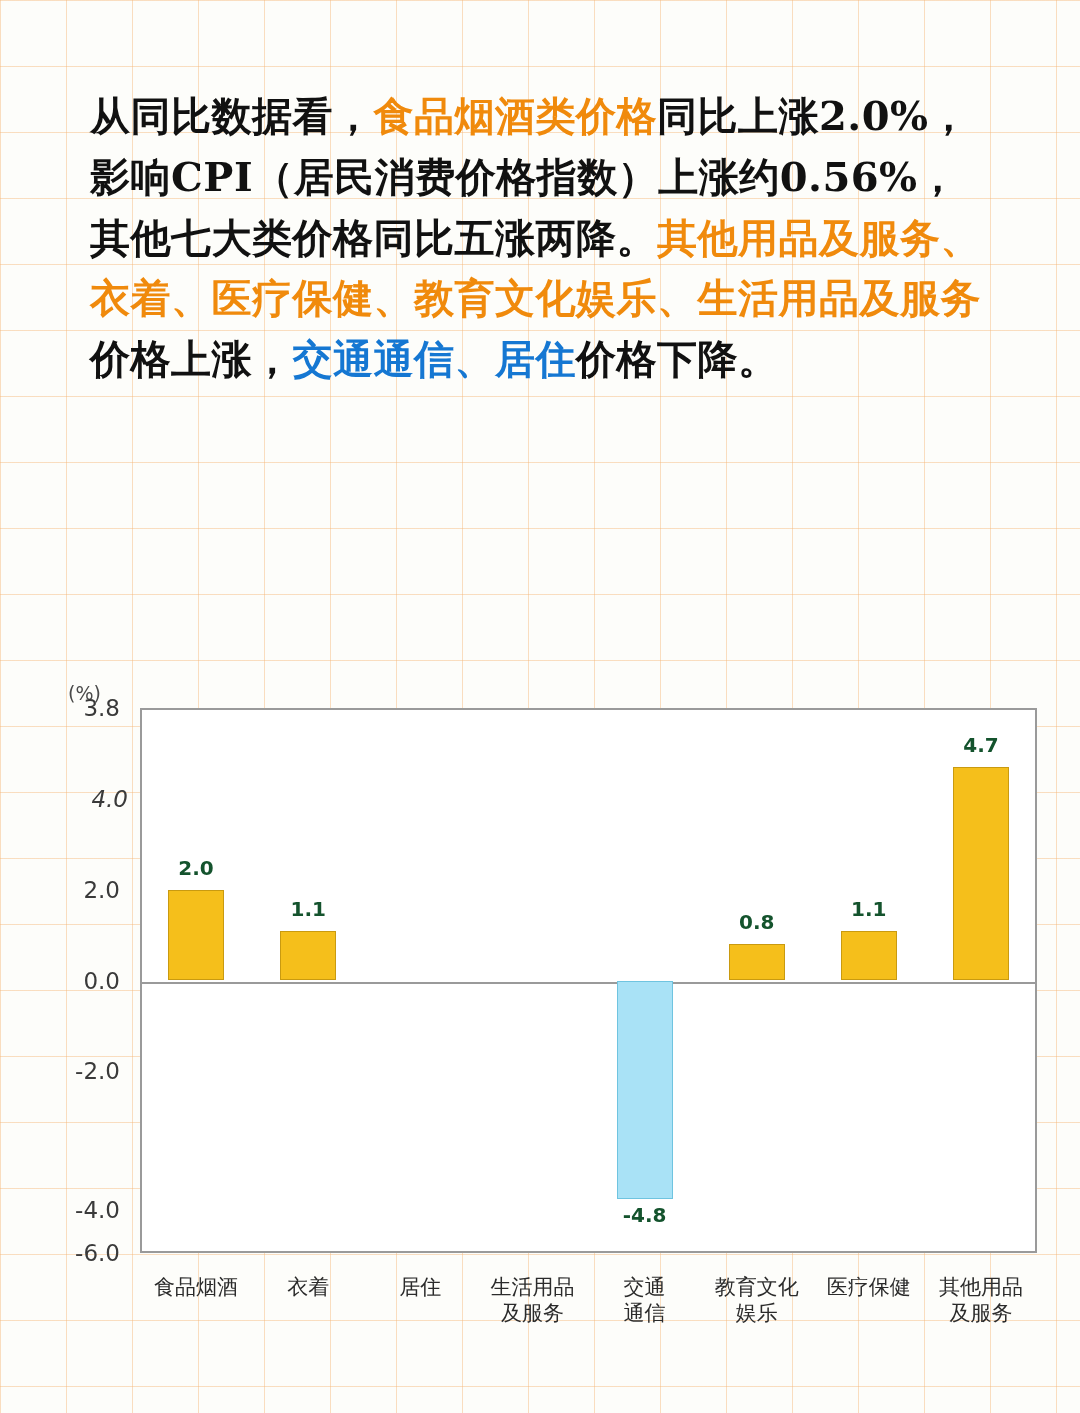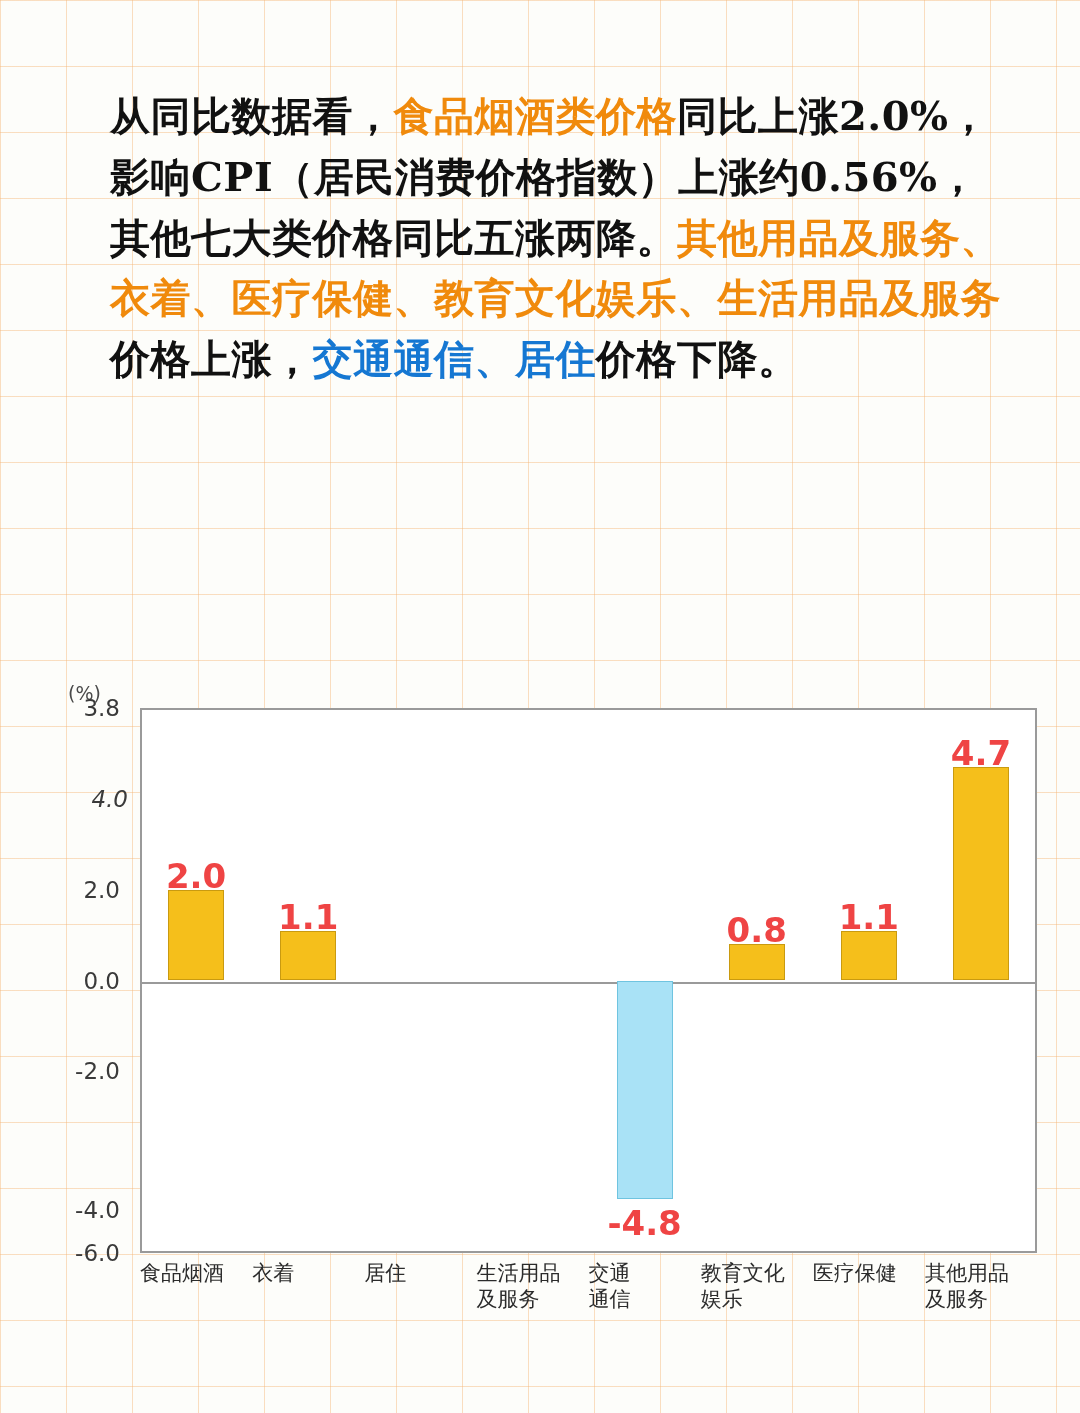--- a/index.html
+++ b/index.html
@@ -24,21 +24,20 @@
     position: absolute;
     left: 90px;
     top: 86px;
     width: 900px;
     font-family: "DejaVu Serif", serif;
     font-size: 40px;
     line-height: 1.52;
     color: #111111;
     letter-spacing: 0.5px;
     font-weight: 700;
-    margin-left: 20px;
   }
   .hl-orange { color: #f08a0c; }
   .hl-blue   { color: #1577d2; }
 
   
   .chart-wrap {
     position: absolute;
     left: 20px;
     top: 620px;
     width: 1040px;
@@ -124,41 +123,42 @@
     border: 1px solid #c99a10;
   }
   .bar.down {
     background: #a9e2f6;
     border: 1px solid #6fc4e0;
   }
   .bar-label {
     position: absolute;
     left: 50%;
     transform: translateX(-50%);
-    font-size: 34px;
-    color: #ef4444;
+    font-size: 20px;
+    color: #14532d;
     font-family: "DejaVu Sans", sans-serif;
     white-space: nowrap;
     font-weight: 600;
   }
 
   
   .xlabels {
     position: absolute;
     left: 120px;
     top: 640px;
     width: 897px;
     height: 88px;
   }
   .xlabel {
     position: absolute;
-    top: 0;
+    top: 16px;
+    text-align: center;
     font-size: 21px;
     color: #2b2b2b;
-    font-family: Liberation Sans, sans-serif;
+    font-family: Liberation Mono, monospace;
     line-height: 1.25;
   }
 </style>
 </head>
 <body>
 
 <div class="text-block">
   <span>从同比数据看，</span><span class="hl-orange">食品烟酒类价格</span><span>同比上涨2.0%，影响CPI（居民消费价格指数）上涨约0.56%，其他七大类价格同比五涨两降。</span><span class="hl-orange">其他用品及服务、衣着、医疗保健、教育文化娱乐、生活用品及服务</span><span>价格上涨，</span><span class="hl-blue">交通通信、居住</span><span>价格下降。</span>
 </div>
 

